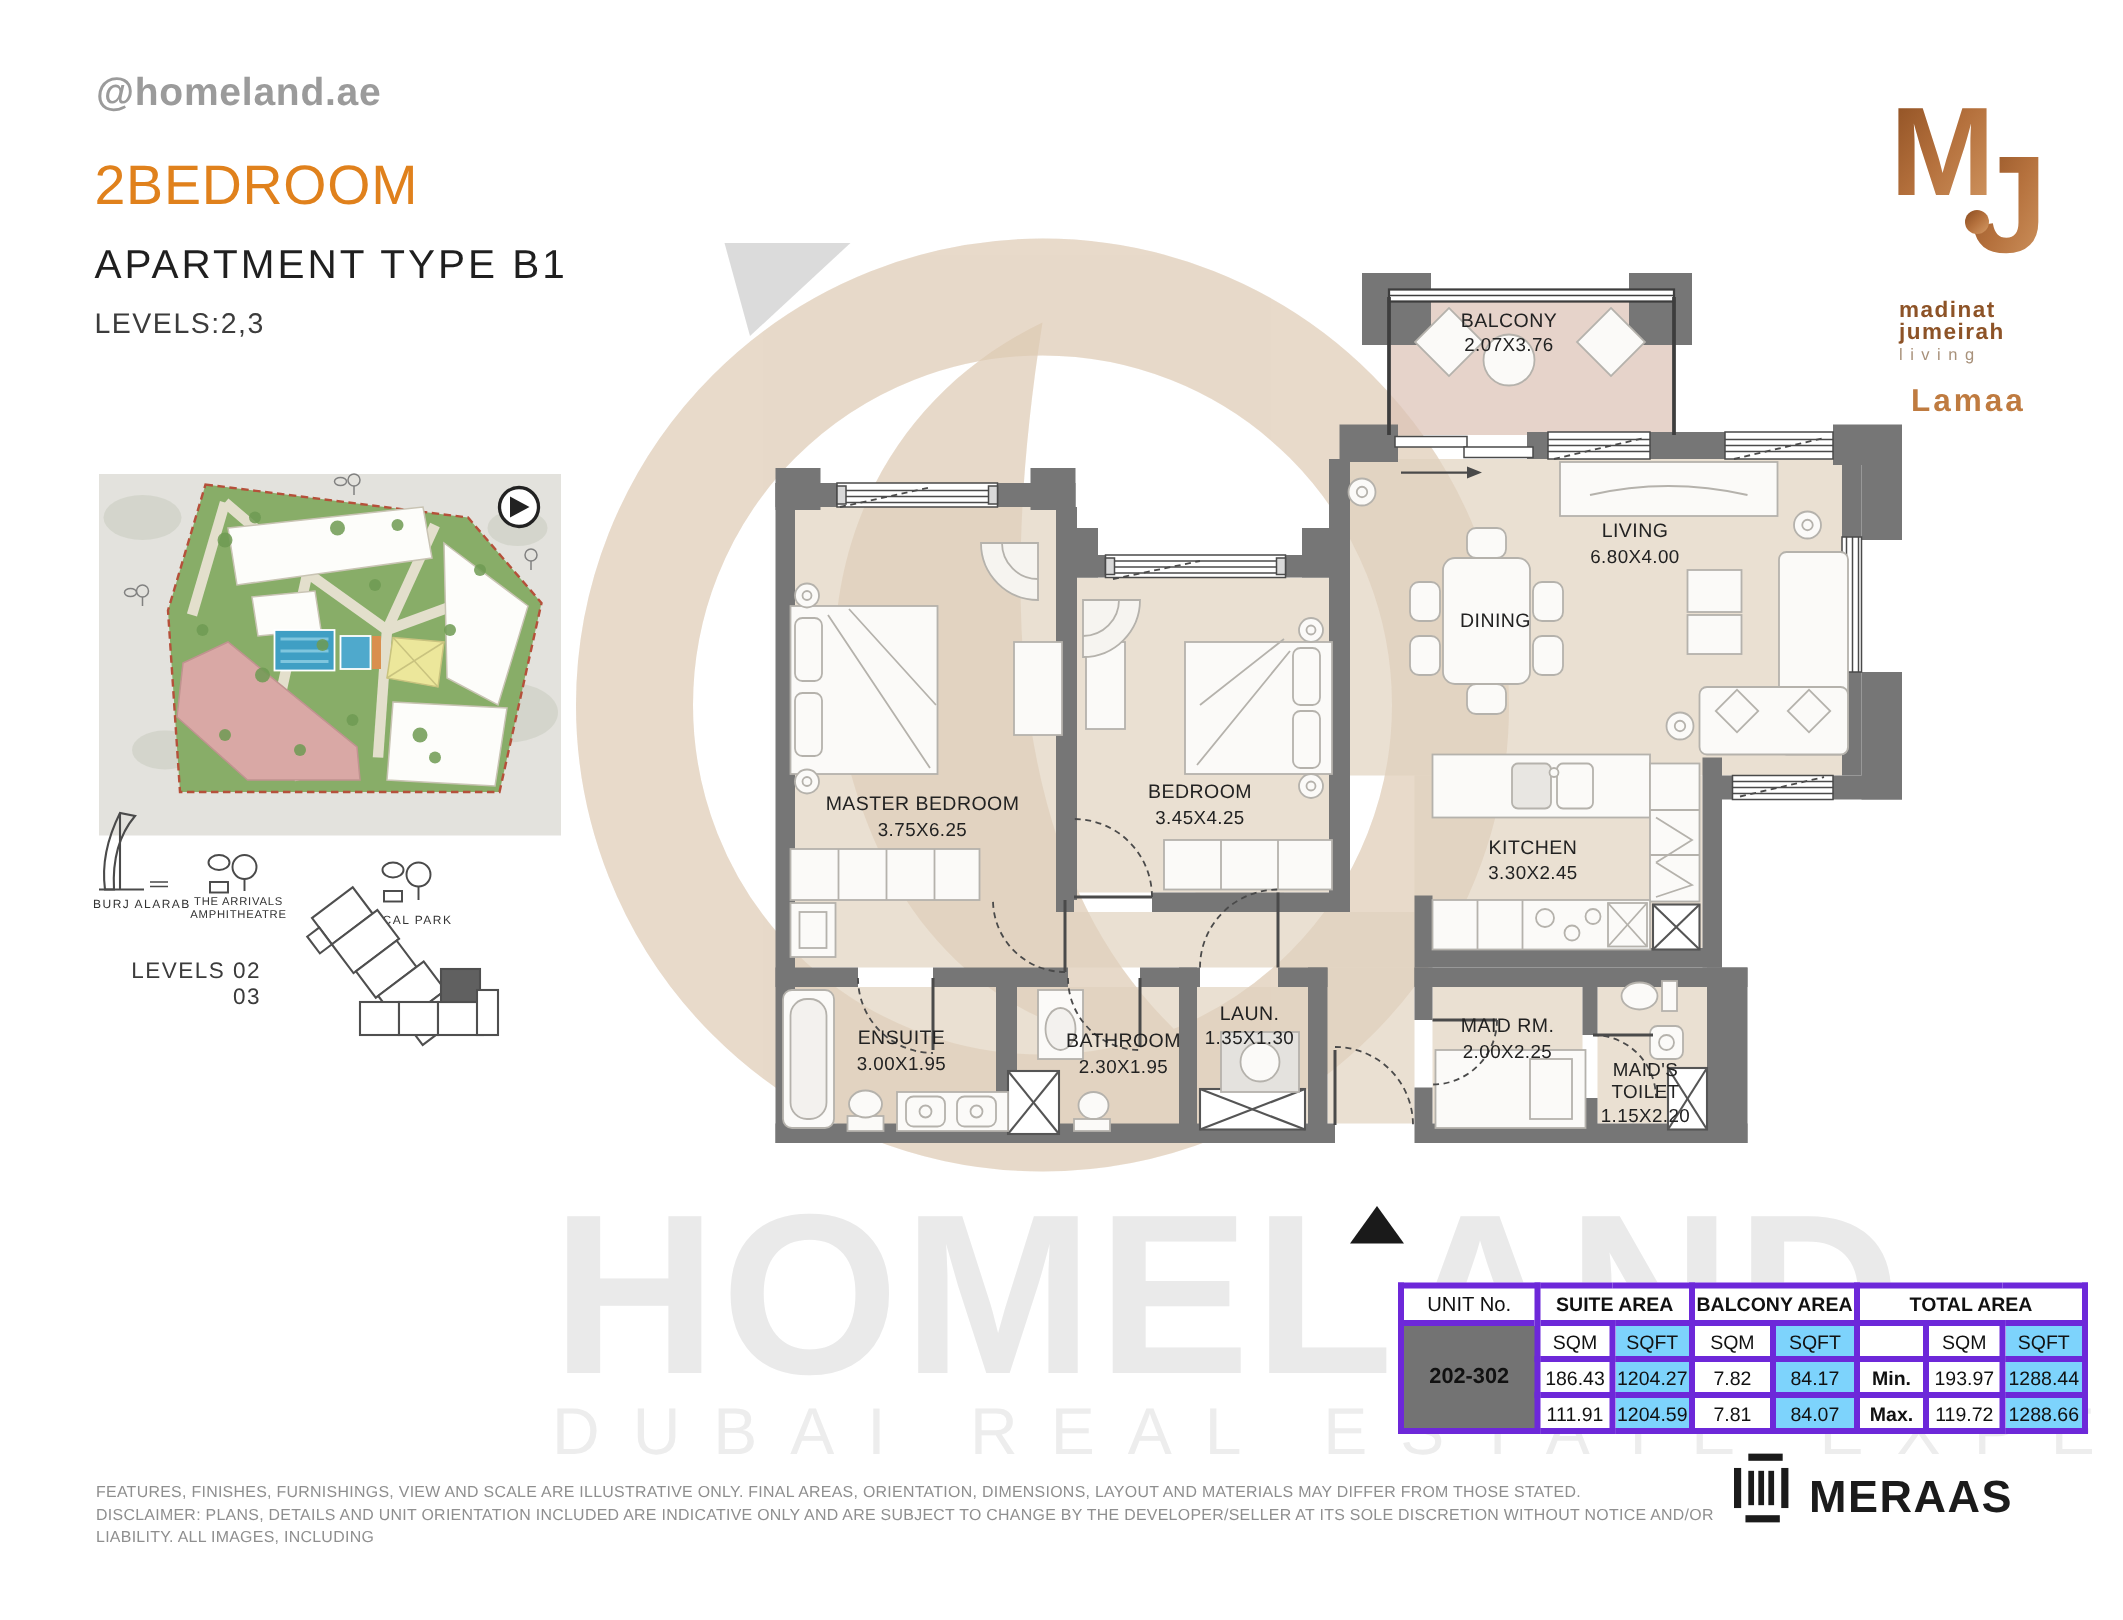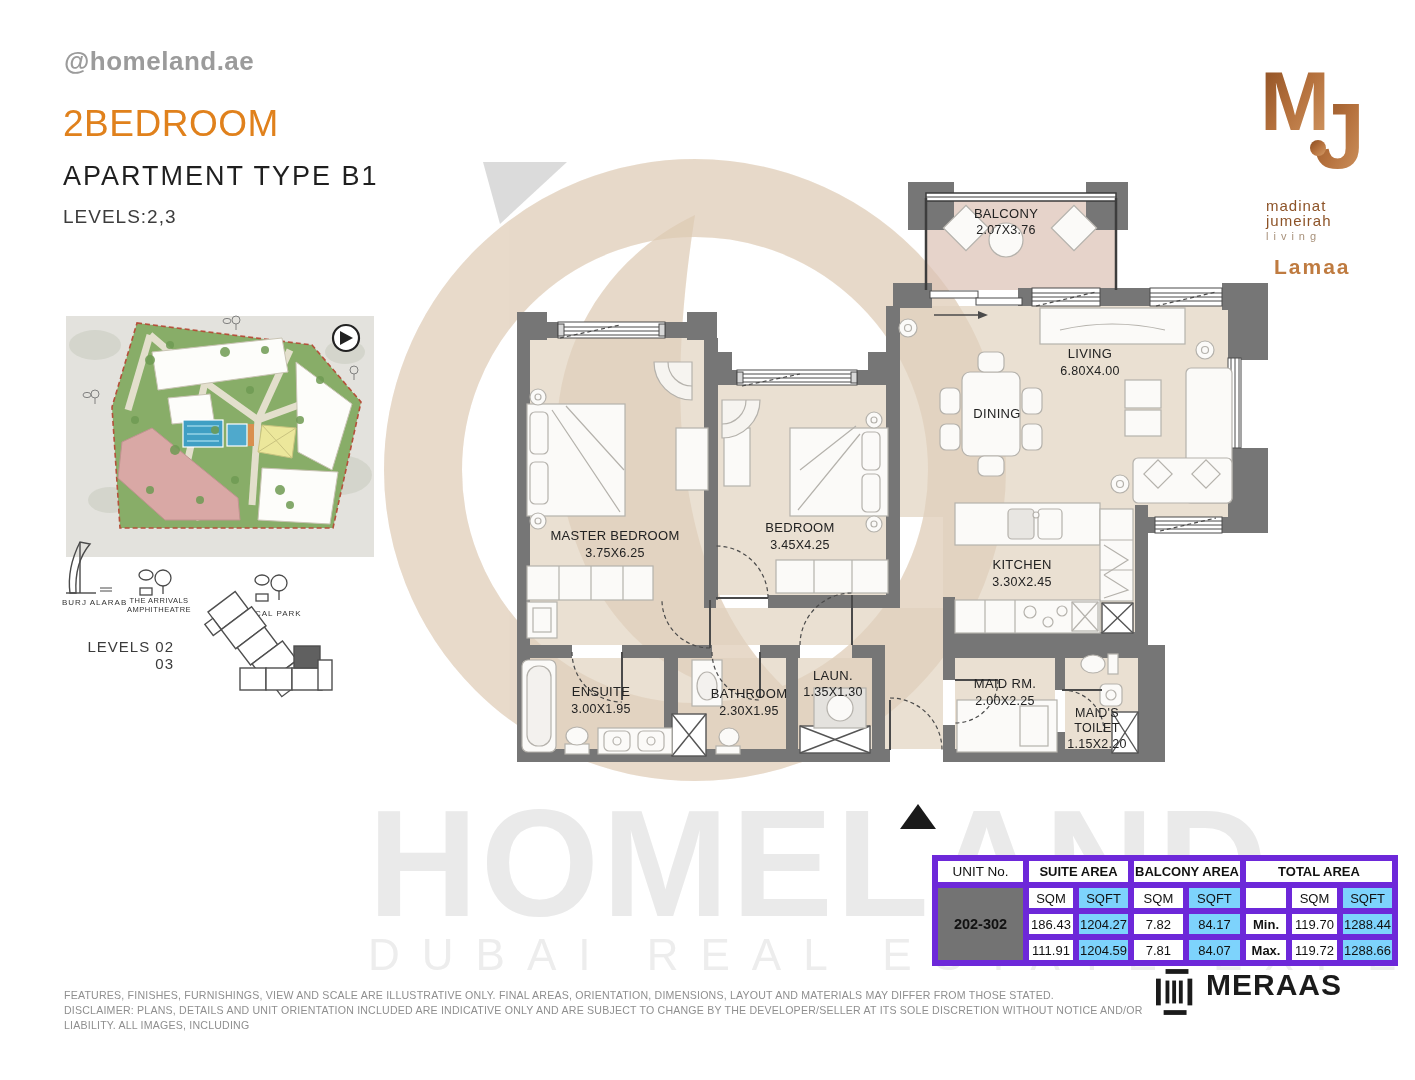--- a/index.html
+++ b/index.html
@@ -9,49 +9,49 @@
 
   
   .handle{left:64px;top:46px;font-size:26px;font-weight:700;color:#9b9b9b;letter-spacing:.5px;z-index:6;}
   .title{left:63px;top:103px;font-size:37px;font-weight:400;color:#e0811c;letter-spacing:.5px;z-index:6;}
   .subtitle{left:63px;top:161px;font-size:27px;font-weight:400;color:#1f1f1f;letter-spacing:2px;z-index:6;}
   .levels{left:63px;top:206px;font-size:19px;font-weight:400;color:#3c3c3c;letter-spacing:1px;z-index:6;}
 
   
   .mj{left:1252px;top:50px;width:120px;text-align:left;z-index:6;}
   .mj .lines{margin-top:4px;padding-left:14px;line-height:15px;}
-  .mj .l1,.mj .l2{font-size:15px;font-weight:400;color:#8d5327;letter-spacing:1px;}
+  .mj .l1,.mj .l2{font-size:15px;font-weight:700;color:#8d5327;letter-spacing:1px;}
   .mj .l3{font-size:11px;color:#a8917a;letter-spacing:5px;margin-top:1px;}
   .mj .project{font-size:21px;font-weight:700;color:#bf7b40;letter-spacing:2px;margin-top:11px;padding-left:22px;}
 
   
   .wm{left:368px;top:788px;z-index:1;color:#eaeaea;white-space:nowrap;}
   .wm .big{font-size:152px;font-weight:700;letter-spacing:3px;line-height:150px;}
   .wm .tag{font-size:44px;font-weight:400;color:#ededed;letter-spacing:22px;margin-top:-8px;}
 
   
   .area-table-wrap{left:932px;top:855px;z-index:5;}
   table.area{border-collapse:collapse;table-layout:fixed;background:#fff;}
-  table.area td,table.area th{border:6px solid #6d28d9;font-size:13px;color:#111;text-align:center;
+  table.area td,table.area th{border:4px solid #6d28d9;font-size:13px;color:#111;text-align:center;
      padding:0 1px;height:20px;overflow:hidden;white-space:nowrap;}
   table.area{border:3px solid #000;}
   table.area .group{font-weight:700;font-size:13px;height:21px;}
   table.area .unit-head{font-weight:400;font-size:13.5px;}
   table.area .gsep{border-left:2px solid #000;}
   table.area .hb{border-bottom:2px solid #000;}
   table.area .gray{background:#7dd3fc;}
   table.area .unit-body{font-weight:700;font-size:14.5px;background:#737373;}
   table.area .mm{font-weight:700;}
 
   
   .disclaimer{left:64px;top:988px;width:1095px;font-size:10.6px;color:#8f8f8f;
      letter-spacing:.2px;line-height:15px;z-index:6;}
 
   
-  .meraas{left:1156px;top:968px;display:flex;align-items:flex-start;z-index:6;}
+  .meraas{left:1156px;top:968px;display:flex;align-items:flex-end;z-index:6;}
   .meraas .txt{font-size:30px;font-weight:700;color:#1b1b1b;letter-spacing:1px;margin-left:8px;}
 
   svg text{font-family:"Liberation Sans",sans-serif;}
 </style>
 </head>
 <body>
 
 <div class="abs wm">
   <div class="big">HOMELAND</div>
   <div class="tag">DUBAI REAL ESTATE EXPERTS</div>
@@ -570,21 +570,21 @@
       <td class="gsep"></td>
       <td>SQM</td>
       <td class="gray">SQFT</td>
     </tr>
     <tr>
       <td class="gsep">186.43</td>
       <td class="gray">1204.27</td>
       <td class="gsep">7.82</td>
       <td class="gray">84.17</td>
       <td class="mm gsep">Min.</td>
-      <td>119.70</td>
+      <td>193.97</td>
       <td class="gray">1288.44</td>
     </tr>
     <tr>
       <td class="gsep">111.91</td>
       <td class="gray">1204.59</td>
       <td class="gsep">7.81</td>
       <td class="gray">84.07</td>
       <td class="mm gsep">Max.</td>
       <td>119.72</td>
       <td class="gray">1288.66</td>

